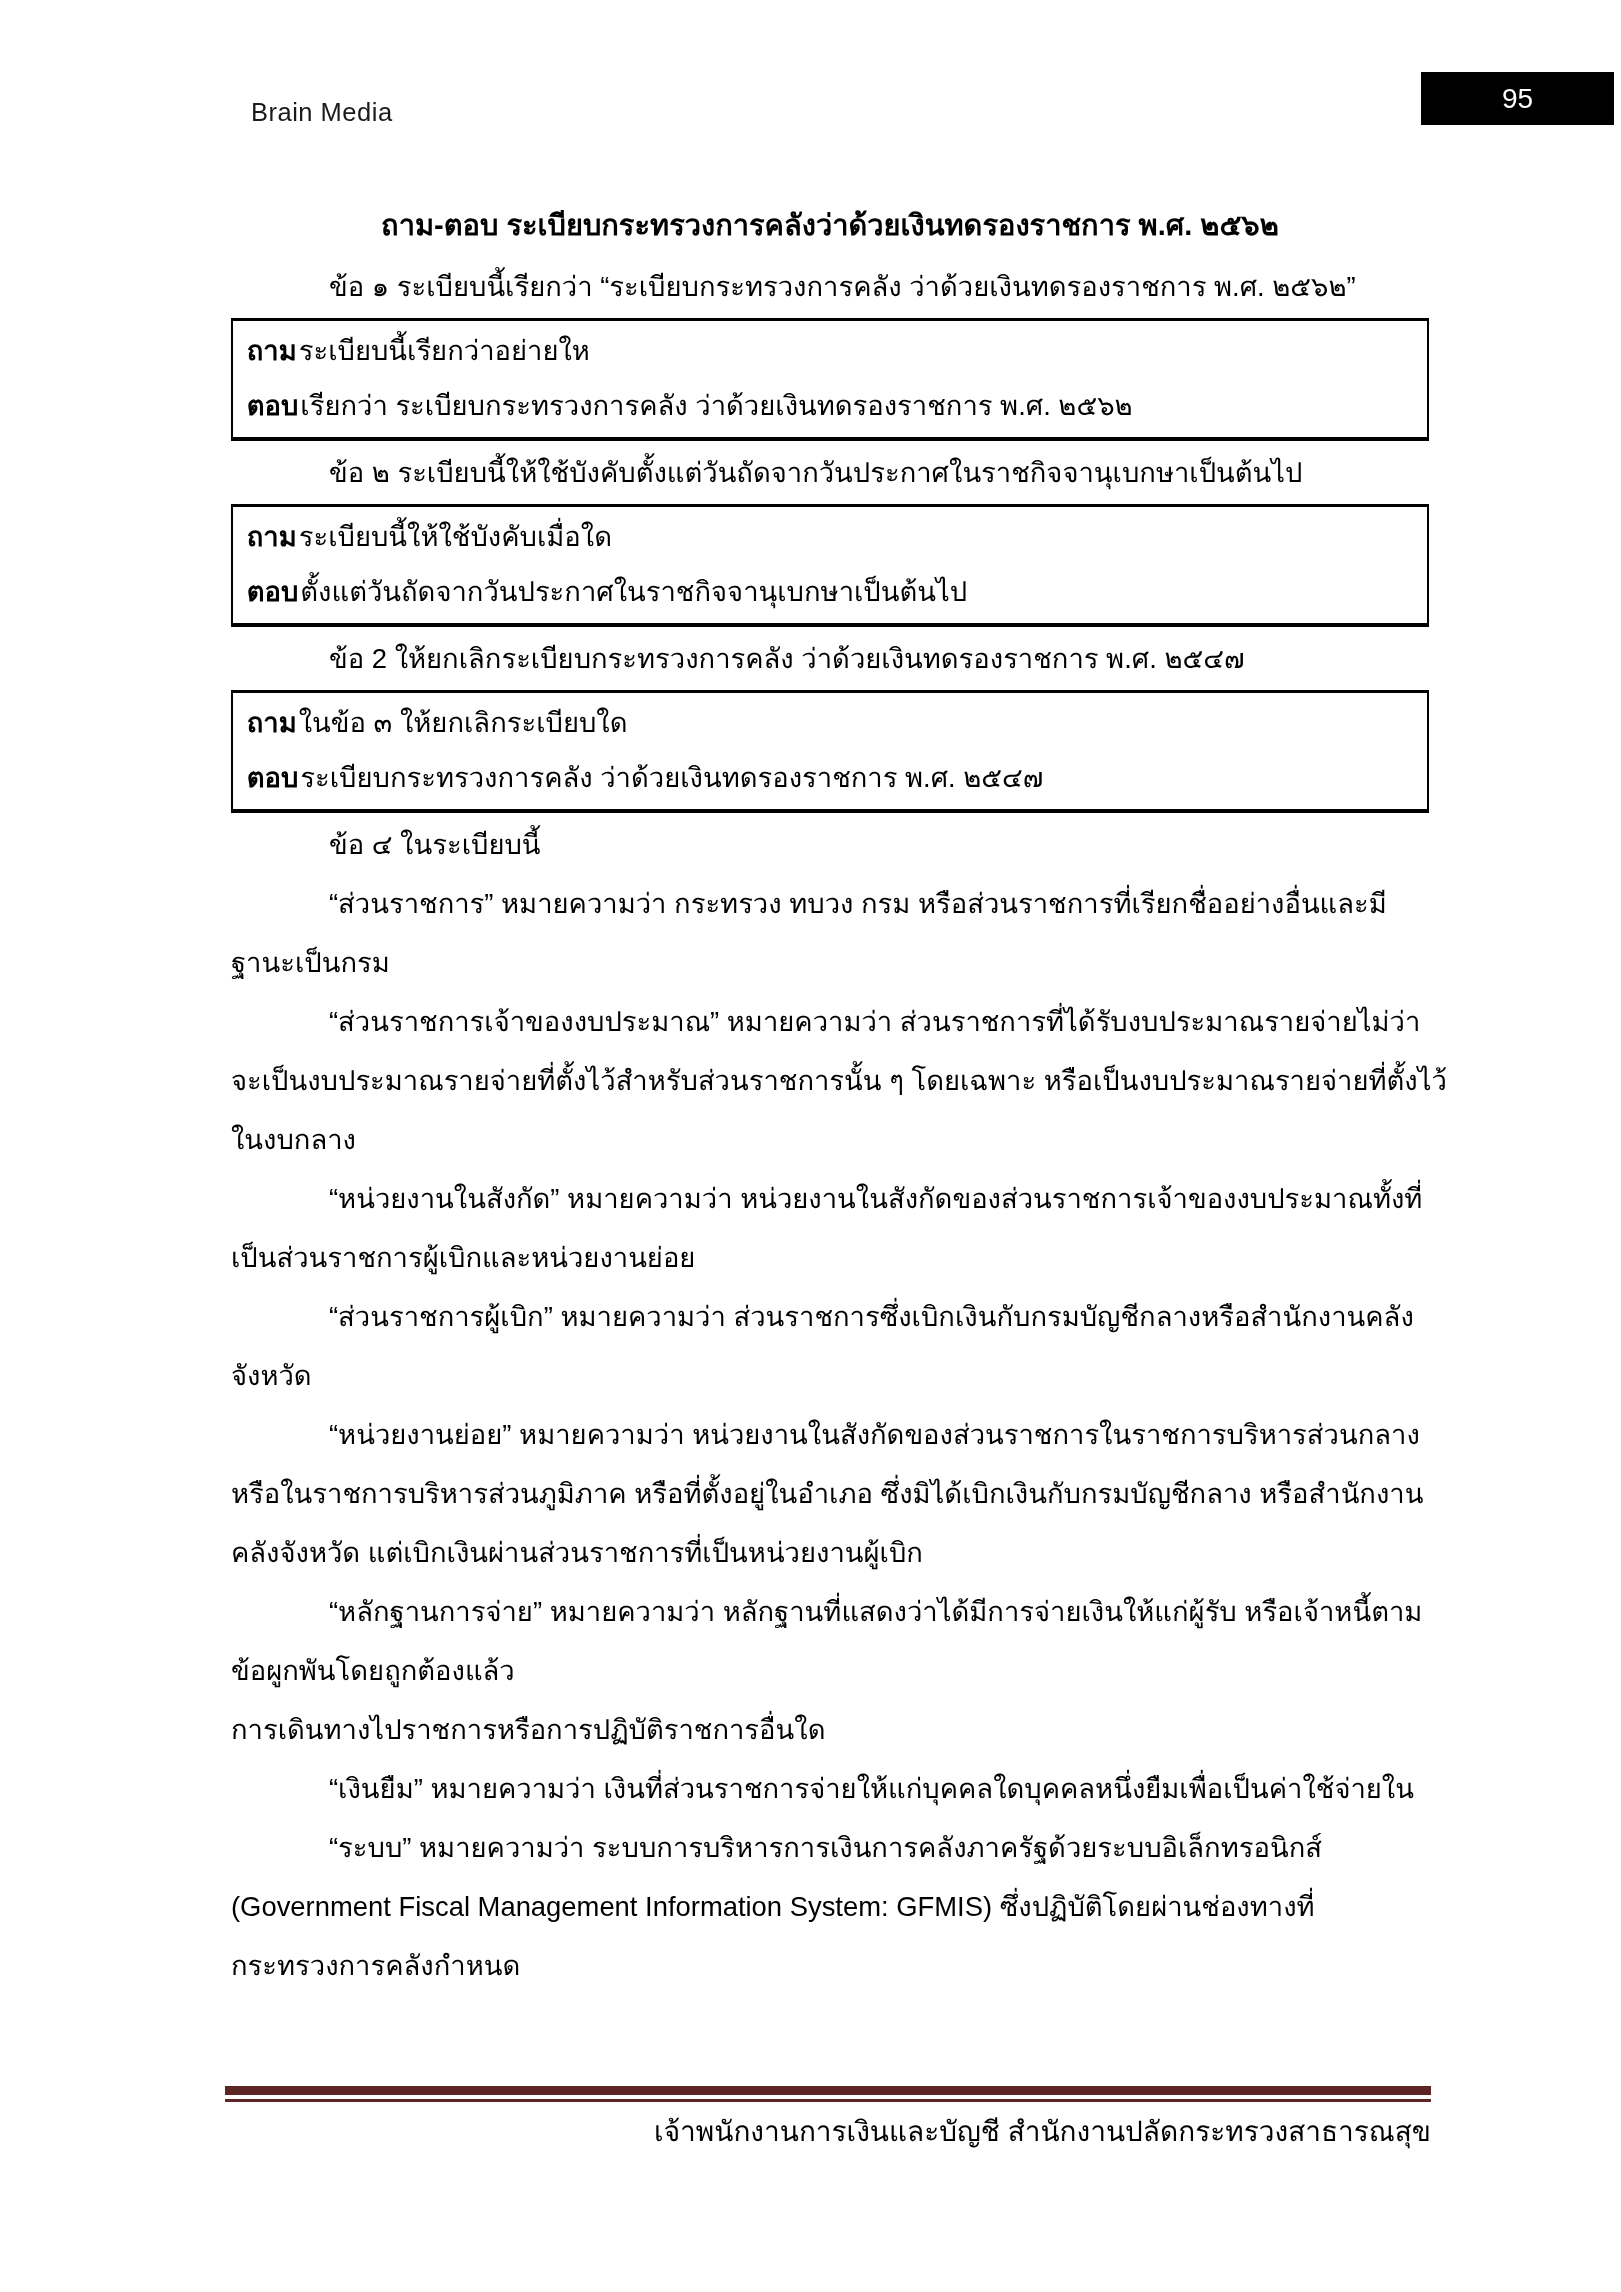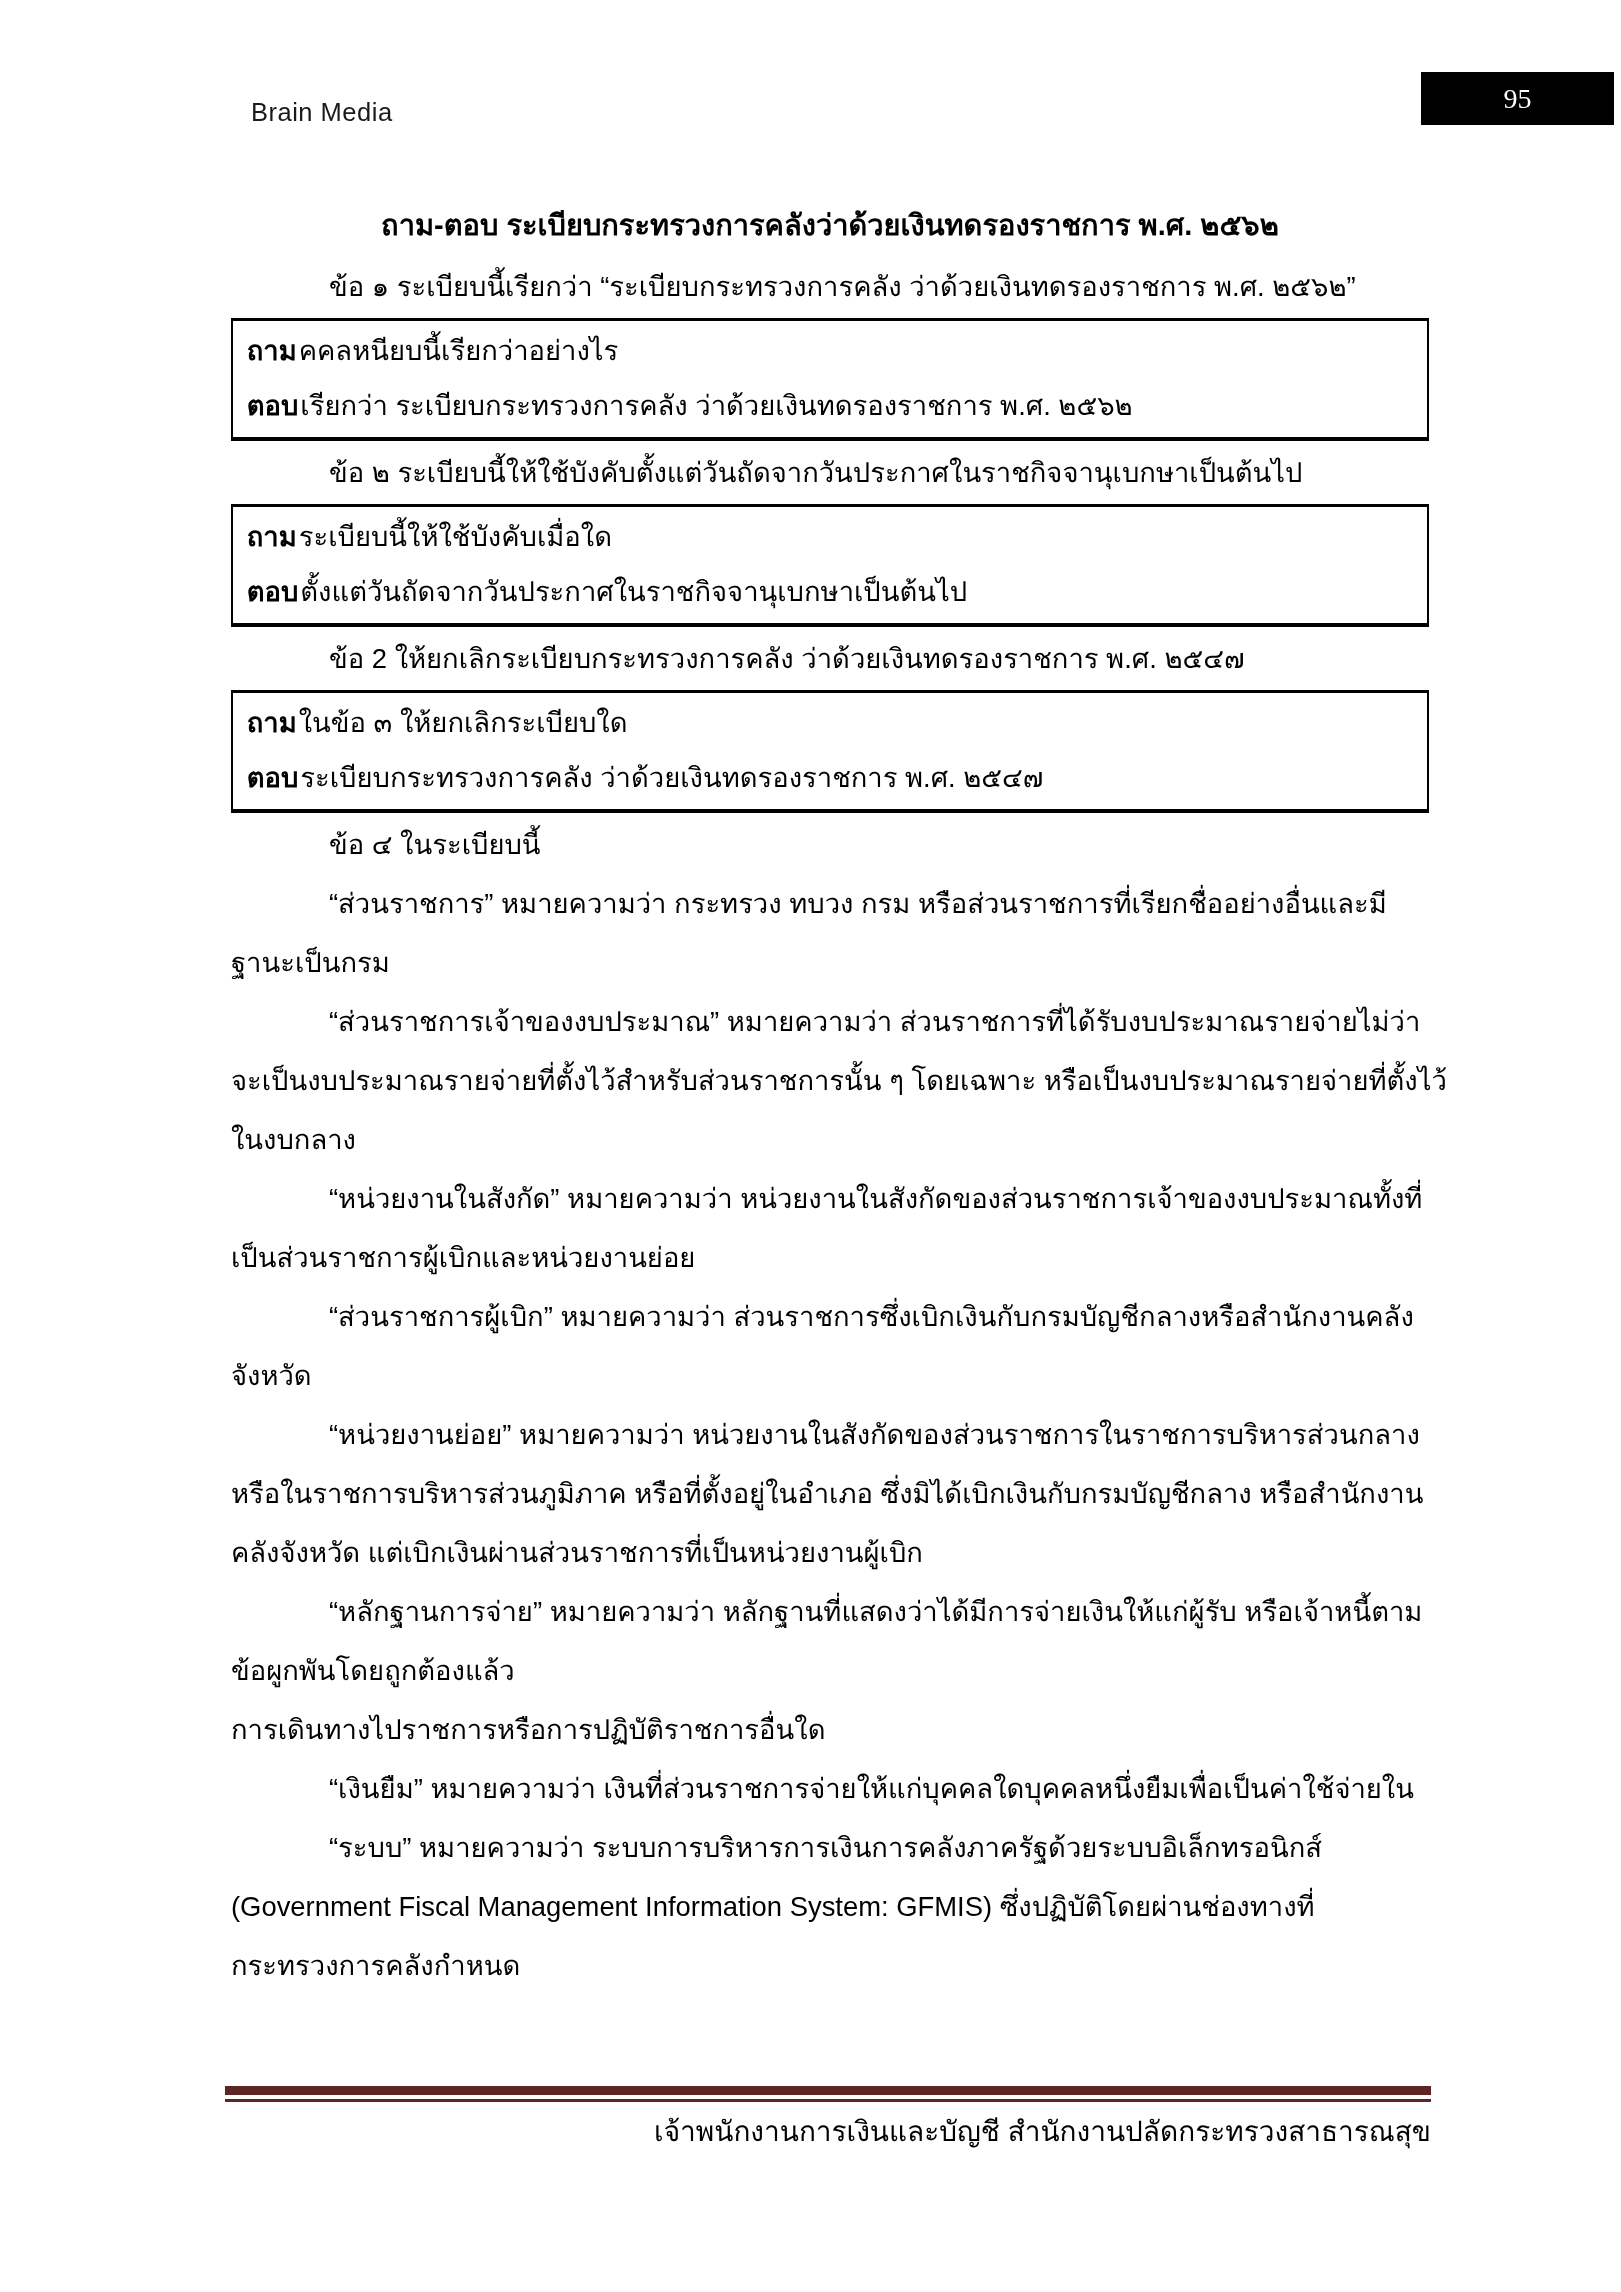--- a/index.html
+++ b/index.html
@@ -18,21 +18,20 @@
   .brand {
     position: absolute; left: 231px; top: 98px;
     font-size: 25.5px; color: #1a1a1a; letter-spacing: 0.5px; margin-left: 20px;
   }
   .page-number-box {
     position: absolute; left: 1421px; top: 72px;
     width: 193px; height: 53px;
     background: #000000; color: #ffffff;
     display: flex; align-items: center; justify-content: center;
     font-size: 28px;
-    font-family: Liberation Serif, serif;
   }
 
   
   .content { position: absolute; left: 231px; top: 198px; width: 1198px; }
 
   .doc-title {
     font-size: 29px; font-weight: bold; text-align: center;
     line-height: 55px; margin-bottom: 3.9px;
   }
 
@@ -75,21 +74,21 @@
   </div>
 
   <div class="content">
 
     <div class="doc-title">ถาม-ตอบ ระเบียบกระทรวงการคลังว่าด้วยเงินทดรองราชการ พ.ศ. ๒๕๖๒</div>
 
     <div class="clause">ข้อ ๑ ระเบียบนี้เรียกว่า “ระเบียบกระทรวงการคลัง ว่าด้วยเงินทดรองราชการ พ.ศ. ๒๕๖๒”</div>
 
     <div class="qa-box">
       <div class="qa-line">
-        <span class="qa-label">ถาม</span><span>คคลหนียบนี้เรียกว่าอย่างไร</span>
+        <span class="qa-label">ถาม</span><span>ระเบียบนี้เรียกว่าอย่ายให</span>
       </div>
       <div class="qa-line">
         <span class="qa-label">ตอบ</span><span>เรียกว่า ระเบียบกระทรวงการคลัง ว่าด้วยเงินทดรองราชการ พ.ศ. ๒๕๖๒</span>
       </div>
     </div>
 
     <div class="clause">ข้อ ๒ ระเบียบนี้ให้ใช้บังคับตั้งแต่วันถัดจากวันประกาศในราชกิจจานุเบกษาเป็นต้นไป</div>
 
     <div class="qa-box">
       <div class="qa-line">

